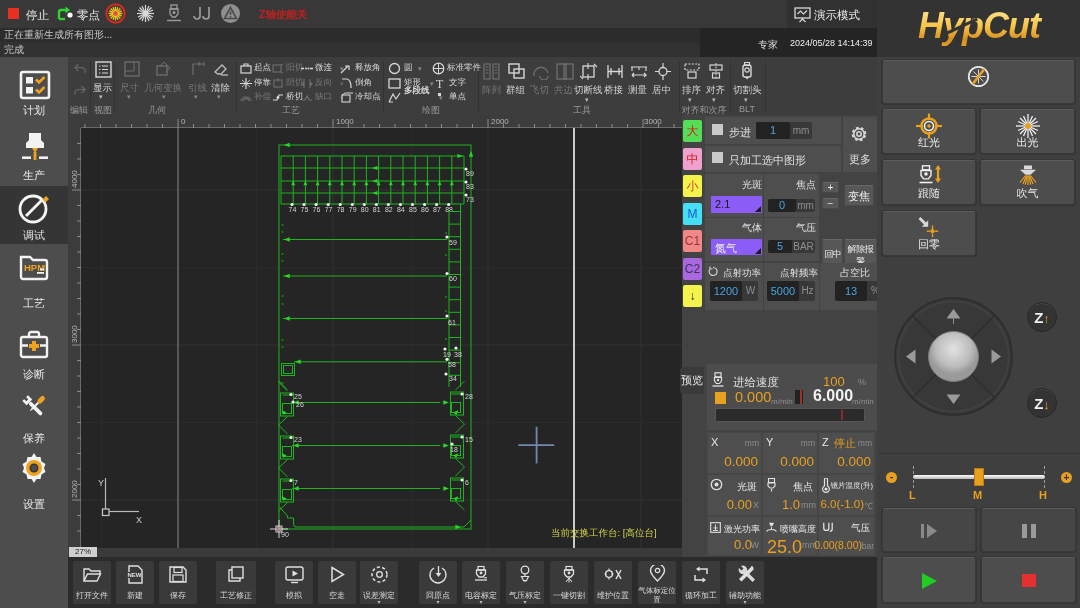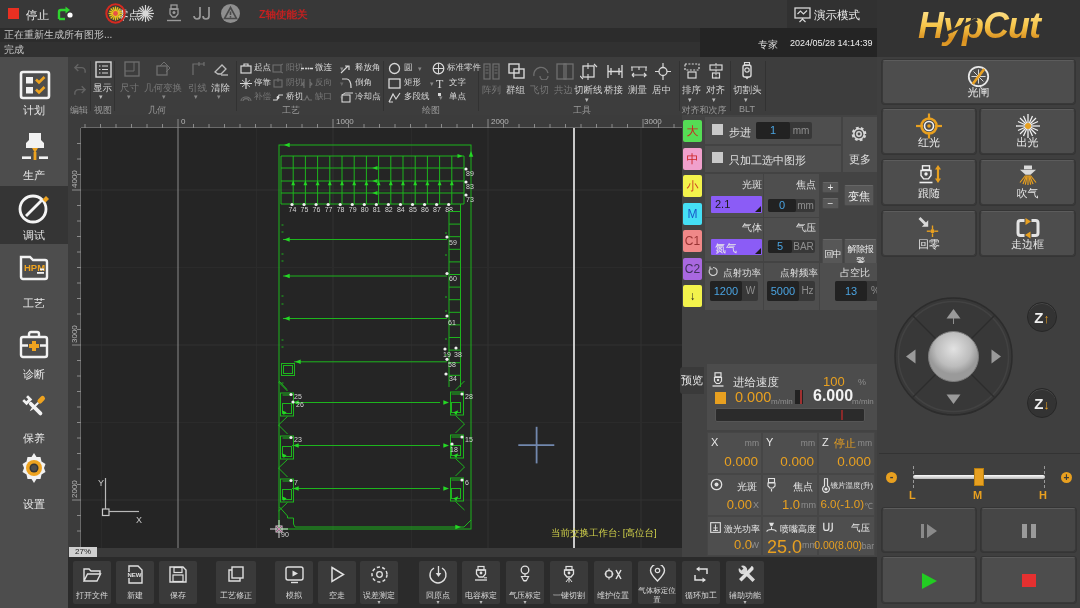--- a/index.html
+++ b/index.html
@@ -57,21 +57,21 @@
 <div id="app">
   <div class="abs" id="topbar">
     <div class="abs" style="left:8px;top:8px;width:11px;height:11px;background:#e83022;"></div>
     <div class="abs" style="left:26px;top:8px;font-size:11.5px;color:#efefef;">停止</div>
     <svg class="abs" style="left:55px;top:4px" width="20" height="20" viewBox="0 0 20 20">
       <path d="M4 15 V8 a2 2 0 0 1 2-2 H13" fill="none" stroke="#2fd42f" stroke-width="2.4"></path>
       <path d="M10.5 2.5 L15 6 L10.5 9.5 Z" fill="#2fd42f"></path>
       <path d="M4 15 H10" stroke="#2fd42f" stroke-width="2.4"></path>
       <circle cx="15" cy="11" r="2.6" fill="#ffffff"></circle>
     </svg>
-    <div class="abs" style="left:77px;top:8px;font-size:11.5px;color:#efefef;margin-left:40px;">零点</div>
+    <div class="abs" style="left:77px;top:8px;font-size:11.5px;color:#efefef;">零点</div>
     <svg class="abs" style="left:105px;top:3px" width="21" height="21" viewBox="0 0 21 21">
       <circle cx="10.5" cy="10.5" r="9.2" fill="none" stroke="#d42a20" stroke-width="2"></circle>
       <g stroke="#e8c41e" stroke-width="1.4">
         <line x1="10.5" y1="3.5" x2="10.5" y2="17.5"></line>
           <line x1="3.5" y1="10.5" x2="17.5" y2="10.5"></line>
         <line x1="5.6" y1="5.6" x2="15.4" y2="15.4"></line>
           <line x1="15.4" y1="5.6" x2="5.6" y2="15.4"></line>
         <line x1="4.3" y1="8" x2="16.7" y2="13"></line>
           <line x1="16.7" y1="8" x2="4.3" y2="13"></line>
         <line x1="8" y1="4.3" x2="13" y2="16.7"></line>
@@ -318,21 +318,21 @@
     <div class="abs" style="left:350px;top:8px;font-size:7px;color:#888;">▾</div>
     <svg class="abs" style="left:320px;top:20px" width="13" height="13" viewBox="0 0 13 13">
         <rect x="1" y="2" width="11" height="9" fill="none" stroke="#d8d8d8" stroke-width="1.3"></rect>
       </svg>
     <div class="small-item" style="left:336px;top:20px;color:#d8d8d8;">矩形</div>
     <div class="abs" style="left:362px;top:23px;font-size:7px;color:#888;">▾</div>
     <svg class="abs" style="left:320px;top:34px" width="13" height="13" viewBox="0 0 13 13">
         <path d="M1 11 L5 3 l3 5 4-6" fill="none" stroke="#d8d8d8" stroke-width="1.2"></path>
         <path d="M1 11 h4" stroke="#d8d8d8"></path>
       </svg>
-    <div class="small-item" style="left:336px;top:34px;color:#d8d8d8;">多段线</div>
+    <div class="small-item" style="left:336px;top:28px;color:#d8d8d8;font-weight:bold;">多段线</div>
     <div class="abs" style="left:371px;top:37px;font-size:7px;color:#888;">▾</div>
     <svg class="abs" style="left:364px;top:5px" width="13" height="13" viewBox="0 0 13 13">
         <circle cx="6.5" cy="6.5" r="5.3" fill="none" stroke="#d8d8d8" stroke-width="1.2"></circle>
         <path d="M6.5 1.2 v10.6 M1.2 6.5 h10.6" stroke="#d8d8d8" stroke-width="1"></path>
       </svg>
     <div class="small-item" style="left:379px;top:5px;color:#d8d8d8;">标准零件</div>
     <div class="small-item" style="left:368px;top:20px;color:#d8d8d8;font-size:12px;font-family:'Liberation Serif',serif;">T</div>
     <div class="small-item" style="left:381px;top:20px;color:#d8d8d8;">文字</div>
     <div class="abs" style="left:370px;top:36px;width:3px;height:3px;background:#d8d8d8;"></div>
     <div class="small-item" style="left:381px;top:34px;color:#d8d8d8;">单点</div>
@@ -910,21 +910,20 @@
         <circle cx="13" cy="13" r="11" fill="none" stroke="#e8e8e8" stroke-width="2"></circle>
         <g stroke="#e8e8e8" stroke-width="1">
           <line x1="13" y1="5" x2="13" y2="21"></line>
             <line x1="5" y1="13" x2="21" y2="13"></line>
           <line x1="7.4" y1="7.4" x2="18.6" y2="18.6"></line>
             <line x1="18.6" y1="7.4" x2="7.4" y2="18.6"></line>
         </g>
         <circle cx="13" cy="13" r="2" fill="#e8e8e8"></circle>
         <line x1="19.5" y1="4.5" x2="6.5" y2="21.5" stroke="#e8a020" stroke-width="3"></line>
       </svg>
-      <div class="cap">光闸</div>
     </div>
 
     <div class="rbtn" style="left:5px;top:52px;width:94px;height:45px;">
       <svg style="margin-top:3px" width="28" height="26" viewBox="0 0 28 26">
         <circle cx="14" cy="13" r="7.5" fill="none" stroke="#e8a020" stroke-width="2.6"></circle>
         <circle cx="14" cy="13" r="4.5" fill="none" stroke="#f0f0f0" stroke-width="1.6"></circle>
         <g stroke="#e8a020" stroke-width="2.2">
           <line x1="14" y1="0.5" x2="14" y2="7"></line>
             <line x1="14" y1="19" x2="14" y2="25.5"></line>
           <line x1="1" y1="13" x2="8" y2="13"></line>
@@ -985,29 +984,20 @@
         <path d="M4.5 1 L10 6.5 l2.2-2.2 v6.4 H5.8 L8 8.5 L2.5 3 Z" fill="#d8d8d8"></path>
         <g stroke="#e8a020" stroke-width="1.4">
           <line x1="16.5" y1="9.5" x2="16.5" y2="13"></line>
             <line x1="16.5" y1="17.5" x2="16.5" y2="21"></line>
           <line x1="10.8" y1="15.2" x2="14.2" y2="15.2"></line>
             <line x1="18.8" y1="15.2" x2="22.2" y2="15.2"></line>
         </g>
         <circle cx="16.5" cy="15.2" r="2.1" fill="#e8a020"></circle>
       </svg>
       <div class="cap">回零</div>
-    </div>
-    <div class="rbtn" style="left:103px;top:154px;width:95px;height:45px;">
-      <svg style="margin-top:6px" width="28" height="21" viewBox="0 0 28 21">
-        <path d="M10.5 2.5 H6.5 a2.5 2.5 0 0 0 -2.5 2.5 v10 a2.5 2.5 0 0 0 2.5 2.5 h4" fill="none" stroke="#e3e3e3" stroke-width="3"></path>
-        <path d="M17.5 2.5 h4 a2.5 2.5 0 0 1 2.5 2.5 v10 a2.5 2.5 0 0 1 -2.5 2.5 h-4" fill="none" stroke="#e3e3e3" stroke-width="3"></path>
-        <path d="M11.5 0 l5.5 3.5 -5.5 3.5 Z" fill="#e8a020"></path>
-        <path d="M16.5 13.5 l-5.5 3.5 5.5 3.5 Z" fill="#e8a020"></path>
-      </svg>
-      <div class="cap">走边框</div>
     </div>
 
     <svg class="abs" style="left:17px;top:240px" width="119" height="119" viewBox="0 0 119 119">
       <defs>
         <radialGradient id="knob" cx="50%" cy="35%">
           <stop offset="0%" stop-color="#e2e2e2"></stop>
             <stop offset="70%" stop-color="#bcbcbc"></stop>
             <stop offset="100%" stop-color="#9a9a9a"></stop>
         </radialGradient>
       </defs>

